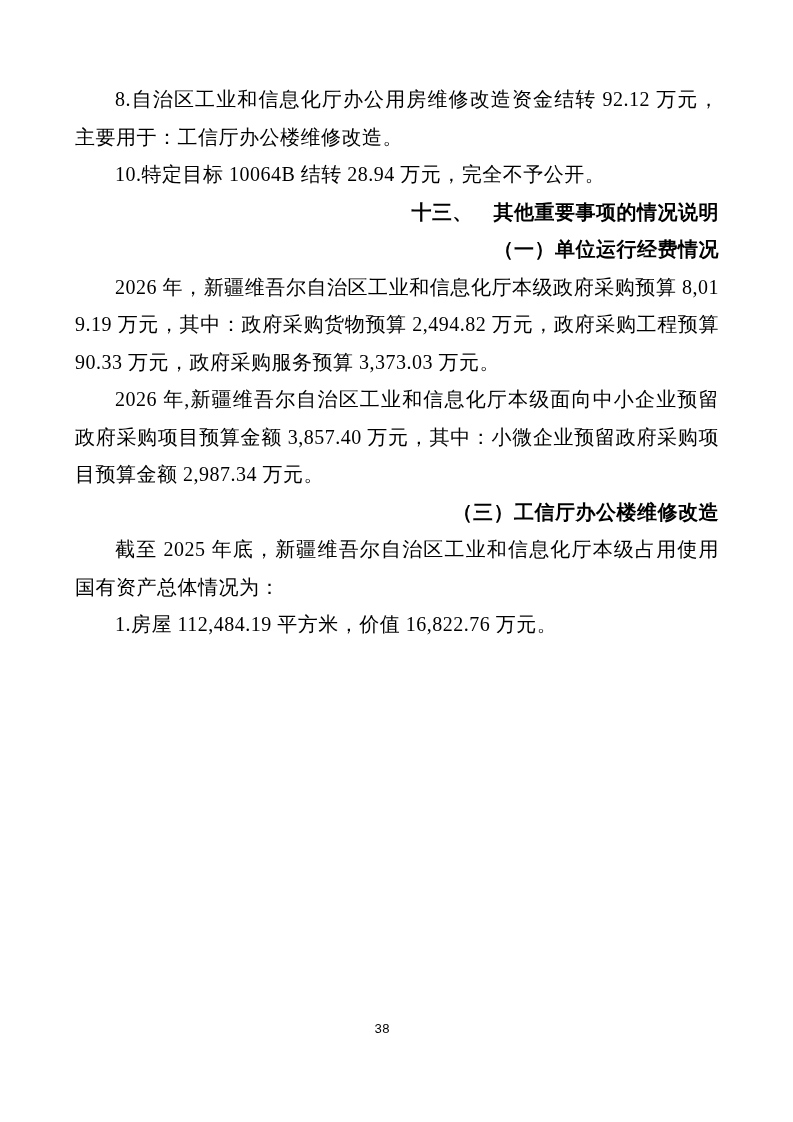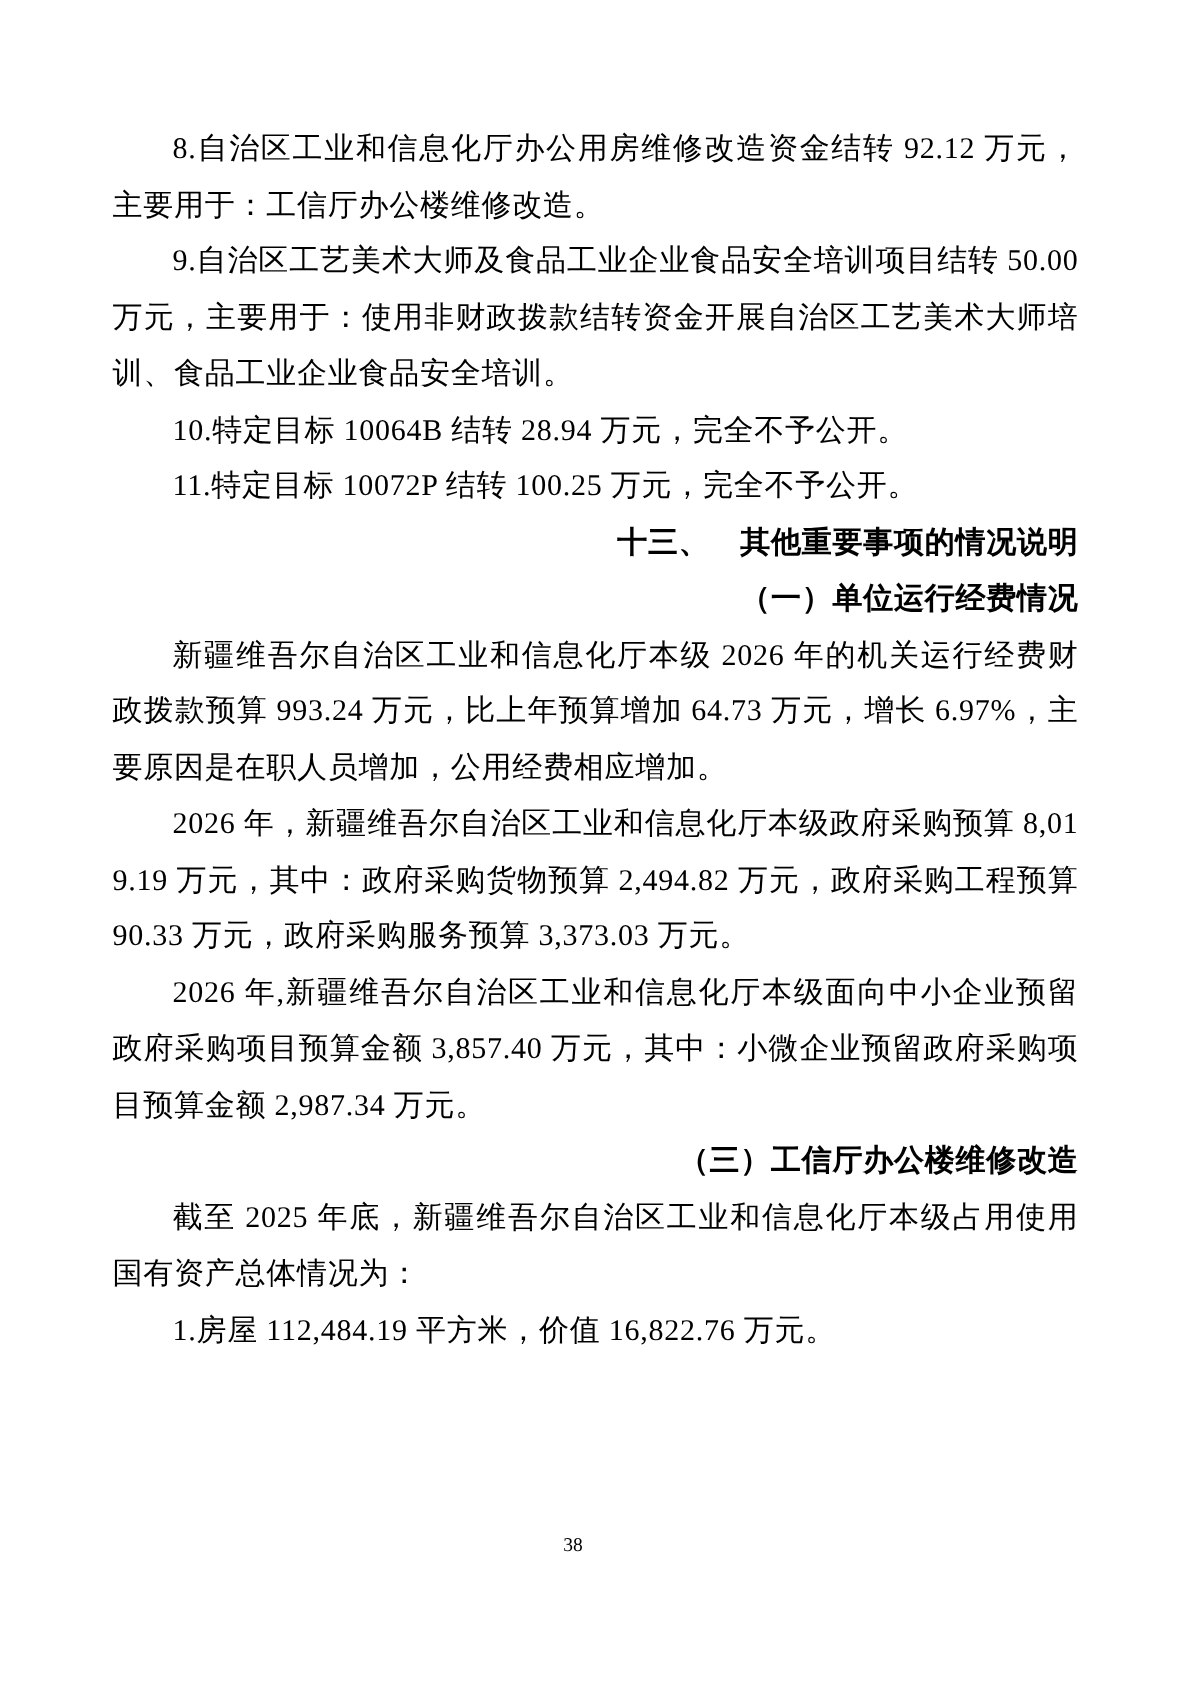--- a/index.html
+++ b/index.html
@@ -38,36 +38,33 @@
     text-align: right;
   }
   .page-footer {
     position: absolute;
     left: 0;
     top: 1022px;
     width: 100%;
     text-align: center;
     font-size: 13px;
     line-height: 16px;
-    font-family: Liberation Serif, serif;
+    font-family: Liberation Mono, monospace;
     color: #000000;
   }
 </style>
 </head>
 <body>
 
 <div class="page">
   <div class="content">
     <p class="body">8.自治区工业和信息化厅办公用房维修改造资金结转 92.12 万元，主要用于：工信厅办公楼维修改造。</p>
-    <p class="body">9.自治区工艺美术大师及食品工业企业食品安全培训项目结转 50.00 万元，主要用于：使用非财政拨款结转资金开展自治区工艺美术大师培训、食品工业企业食品安全培训。</p>
     <p class="body">10.特定目标 10064B 结转 28.94 万元，完全不予公开。</p>
-    <p class="body">11.特定目标 10072P 结转 100.25 万元，完全不予公开。</p>
     <p class="heading-1">十三、　其他重要事项的情况说明</p>
     <p class="heading-2">（一）单位运行经费情况</p>
-    <p class="body">新疆维吾尔自治区工业和信息化厅本级 2026 年的机关运行经费财政拨款预算 993.24 万元，比上年预算增加 64.73 万元，增长 6.97%，主要原因是在职人员增加，公用经费相应增加。</p>
     <p class="body">2026 年，新疆维吾尔自治区工业和信息化厅本级政府采购预算 8,019.19 万元，其中：政府采购货物预算 2,494.82 万元，政府采购工程预算 90.33 万元，政府采购服务预算 3,373.03 万元。</p>
     <p class="body">2026 年,新疆维吾尔自治区工业和信息化厅本级面向中小企业预留政府采购项目预算金额 3,857.40 万元，其中：小微企业预留政府采购项目预算金额 2,987.34 万元。</p>
     <p class="heading-2">（三）工信厅办公楼维修改造</p>
     <p class="body">截至 2025 年底，新疆维吾尔自治区工业和信息化厅本级占用使用国有资产总体情况为：</p>
     <p class="body">1.房屋 112,484.19 平方米，价值 16,822.76 万元。</p>
   </div>
   <div class="page-footer">38</div>
 </div>
 
 </body></html>

